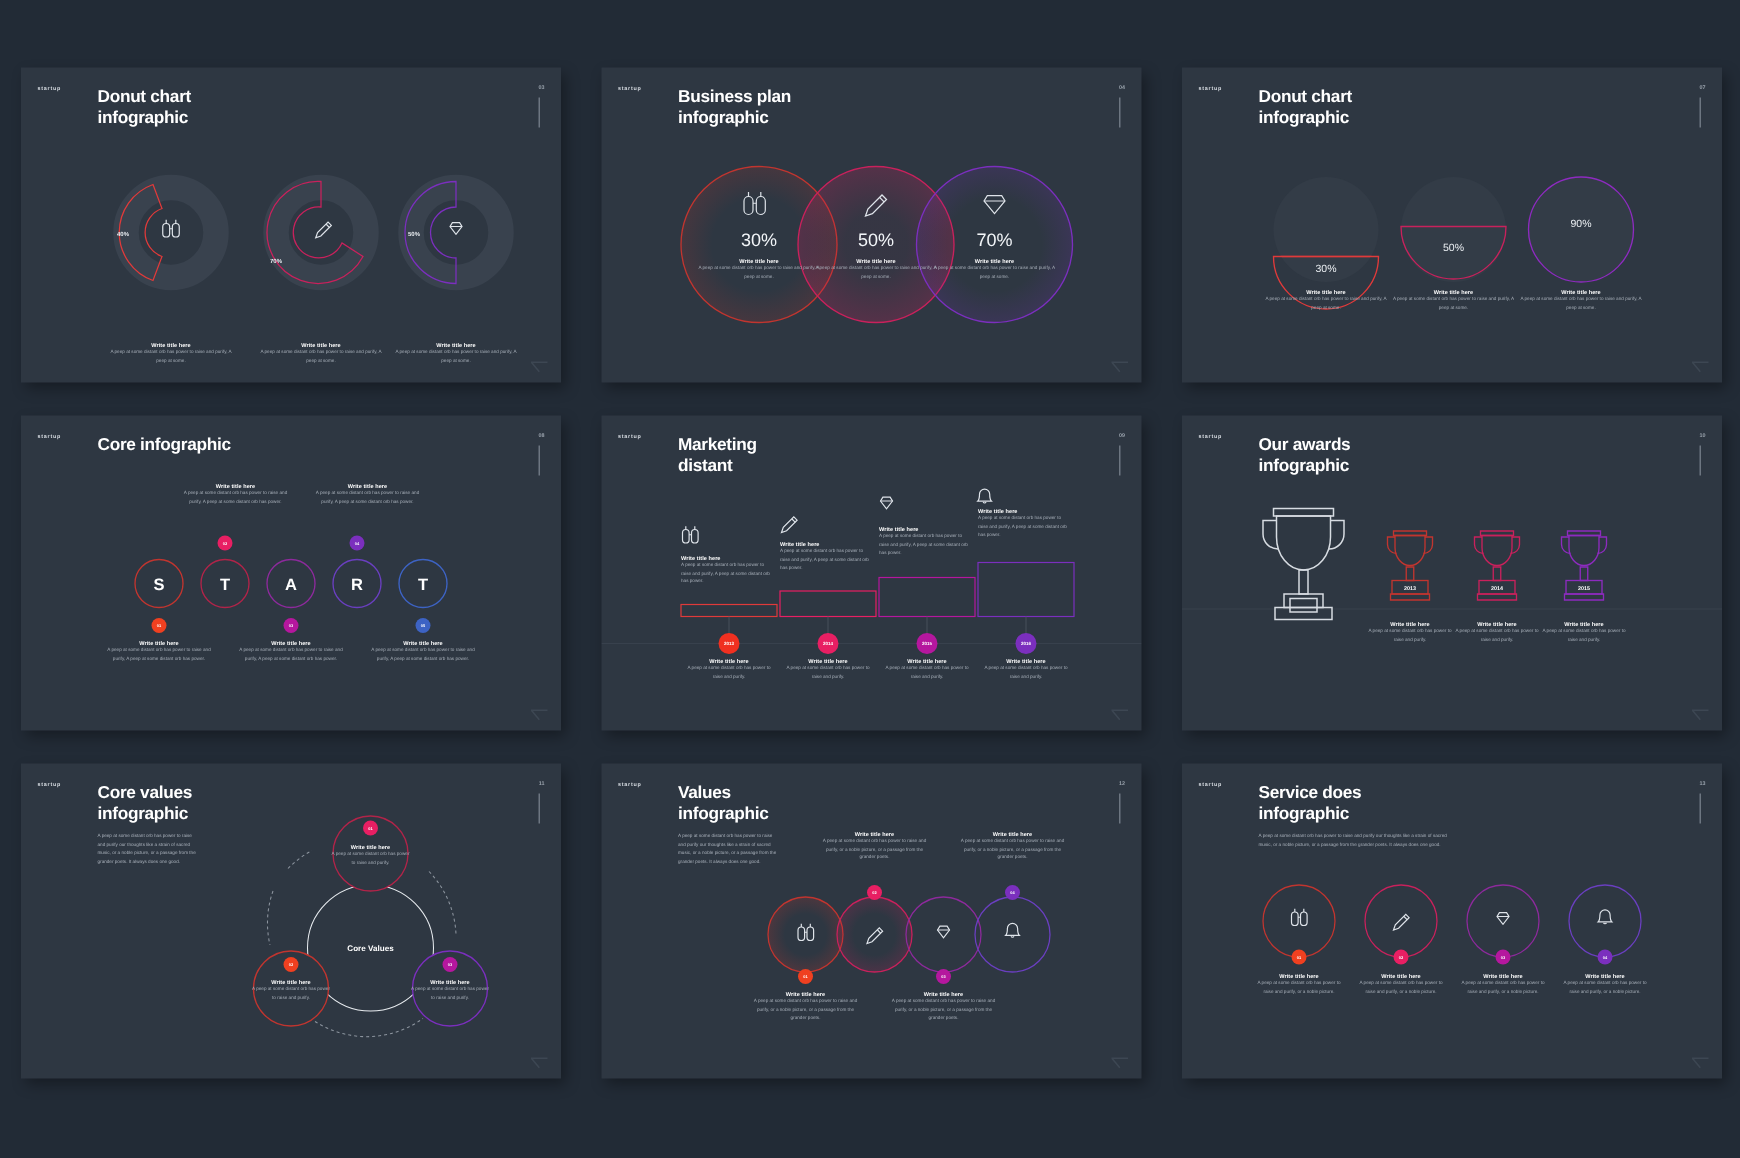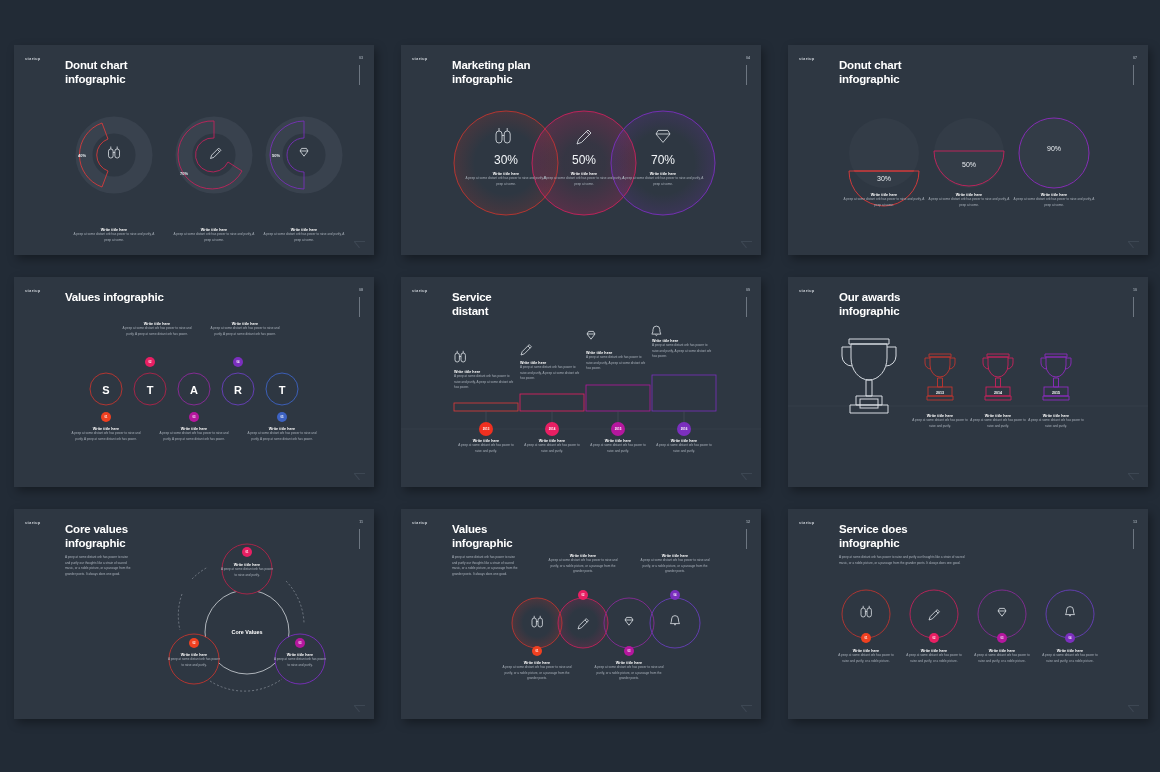--- a/index.html
+++ b/index.html
@@ -136,21 +136,21 @@
     <div class="t-body">A peep at some distant orb has power to raise and purify, A peep at some.</div>
   </div>
   <div class="corner"></div>
 </div>
 
 <div class="slide">
   <div class="logo">startup</div>
   <div class="pagenum">04</div>
   <div class="pagebar"></div>
   <div class="title">
-    <div>Marketing plan</div>
+    <div>Business plan</div>
     <div>infographic</div>
   </div>
   <svg class="stage" viewBox="0 0 360 210">
     <defs>
       <radialGradient id="vg1" cx="50%" cy="50%" r="50%">
         <stop offset="60%" stop-color="#c1352f" stop-opacity="0"></stop>
         <stop offset="100%" stop-color="#c1352f" stop-opacity=".16"></stop>
       </radialGradient>
       <radialGradient id="vg2" cx="50%" cy="50%" r="50%">
         <stop offset="40%" stop-color="#c9215c" stop-opacity=".05"></stop>
@@ -249,21 +249,21 @@
     <div class="t-body">A peep at some distant orb has power to raise and purify, A peep at some.</div>
   </div>
   <div class="corner"></div>
 </div>
 
 <div class="slide">
   <div class="logo">startup</div>
   <div class="pagenum">08</div>
   <div class="pagebar"></div>
   <div class="title">
-    <div>Values infographic</div>
+    <div>Core infographic</div>
   </div>
   <svg class="stage" viewBox="0 0 360 210">
     <circle cx="92" cy="112" r="16" fill="none" stroke="#c1352f" stroke-width=".9"></circle>
     <text class="startletter" x="92" y="116.5" text-anchor="middle">S</text>
     <circle cx="136" cy="112" r="16" fill="none" stroke="#b12449" stroke-width=".9"></circle>
     <text class="startletter" x="136" y="116.5" text-anchor="middle">T</text>
     <circle cx="180" cy="112" r="16" fill="none" stroke="#8d2a9c" stroke-width=".9"></circle>
     <text class="startletter" x="180" y="116.5" text-anchor="middle">A</text>
     <circle cx="224" cy="112" r="16" fill="none" stroke="#6a3fc0" stroke-width=".9"></circle>
     <text class="startletter" x="224" y="116.5" text-anchor="middle">R</text>
@@ -302,21 +302,21 @@
     <div class="t-body">A peep at some distant orb has power to raise and purify, A peep at some distant orb has power.</div>
   </div>
   <div class="corner"></div>
 </div>
 
 <div class="slide">
   <div class="logo">startup</div>
   <div class="pagenum">09</div>
   <div class="pagebar"></div>
   <div class="title">
-    <div>Service</div>
+    <div>Marketing</div>
     <div>distant</div>
   </div>
   <svg class="stage" viewBox="0 0 360 210">
     <line x1="0" y1="152" x2="360" y2="152" stroke="#3a434f" stroke-width=".6"></line>
     <rect x="53" y="126" width="64" height="8" fill="none" stroke="#e03a3a" stroke-width=".8"></rect>
     <rect x="119" y="117" width="64" height="17" fill="none" stroke="#e81f63" stroke-width=".8"></rect>
     <rect x="185" y="108" width="64" height="26" fill="none" stroke="#b5179e" stroke-width=".8"></rect>
     <rect x="251" y="98" width="64" height="36" fill="none" stroke="#7b2fbe" stroke-width=".8"></rect>
     <line x1="85" y1="134" x2="85" y2="147" stroke="#4a535f" stroke-width=".6"></line>
     <line x1="151" y1="134" x2="151" y2="147" stroke="#4a535f" stroke-width=".6"></line>

